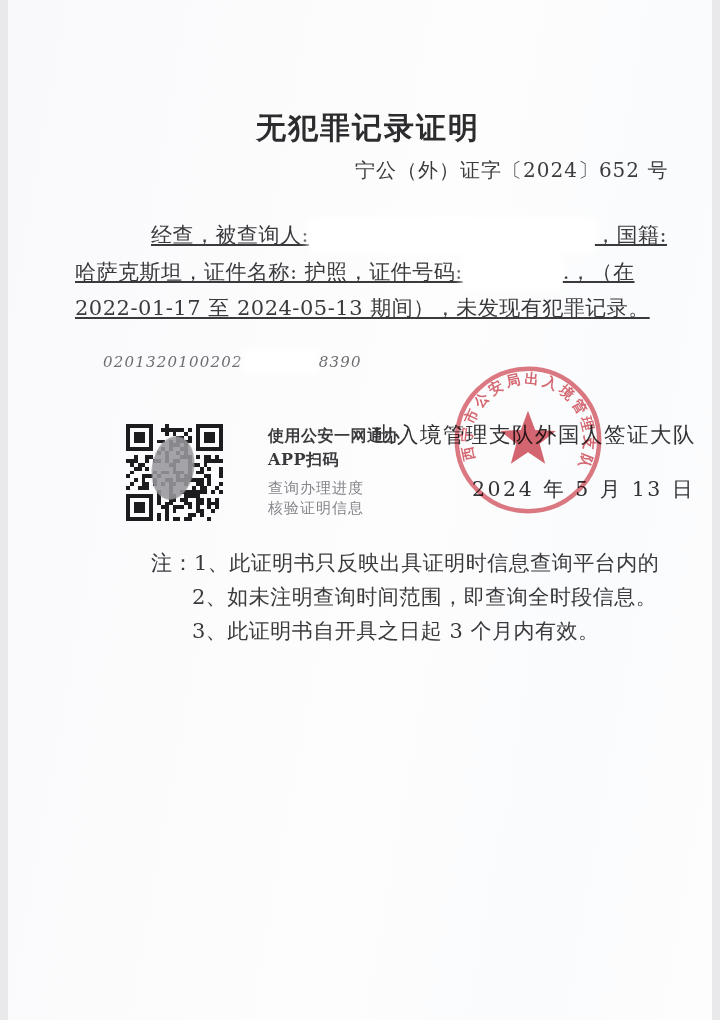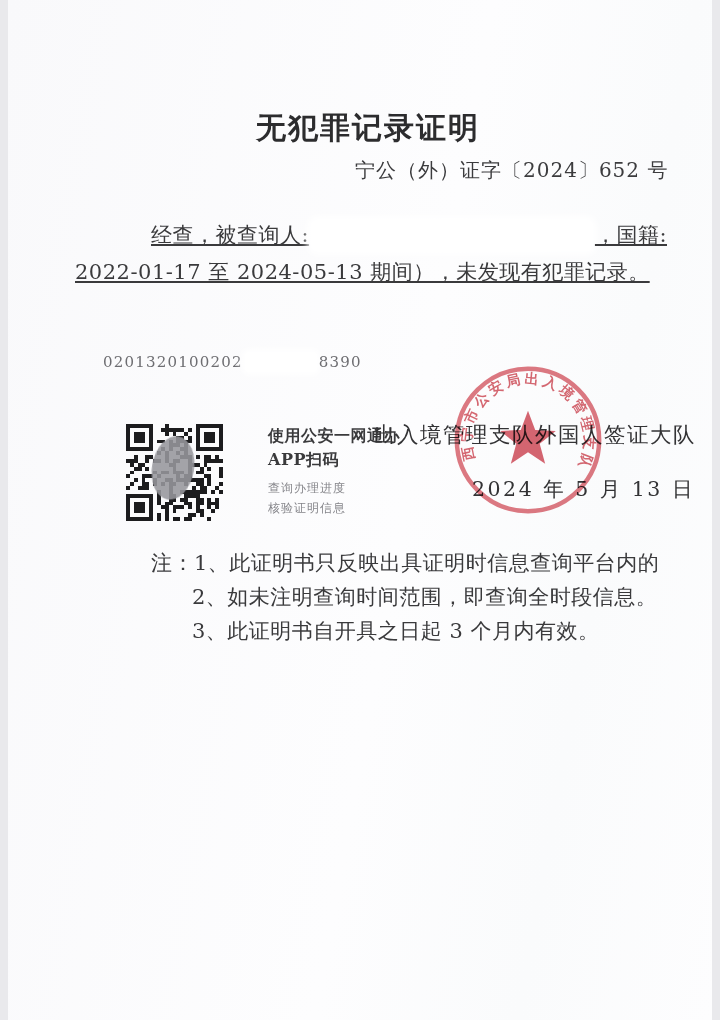--- a/index.html
+++ b/index.html
@@ -29,41 +29,41 @@
   .bline.l1{padding-left:76px;}
   .redact{
     flex:1 1 auto;align-self:stretch;margin:3px 2px;
     background:#ffffff;border-radius:6px;
     box-shadow:0 0 7px 4px rgba(255,255,255,0.95);
   }
   .redact.narrow{flex:0 0 96px;}
   .serial{
     position:absolute;top:352px;left:95px;
     display:flex;align-items:center;
-    font-size:15px;letter-spacing:1.2px;color:#6d6d71;
+    font-size:15px;letter-spacing:1.2px;color:#6d6d71;font-style:italic;
   }
   .serial-gap{
     width:72px;height:20px;margin:0 2px;
     background:#ffffff;border-radius:4px;
     box-shadow:0 0 6px 3px rgba(255,255,255,0.95);
   }
   .qr-wrap{position:absolute;top:424px;left:118px;width:97px;height:97px;}
   .qr-wrap svg{display:block;width:97px;height:97px;}
   .qr-blob{
     position:absolute;top:12px;left:26px;width:42px;height:64px;
     background:#97979d;border-radius:50%;
     transform:rotate(10deg);filter:blur(0.6px);opacity:0.88;
   }
   .qr-captions{position:absolute;top:424px;left:245px;width:180px;margin-left:15px;}
   .qr-bold{
     font-size:16px;font-weight:bold;line-height:24px;color:#3a3a3c;
     letter-spacing:0.5px;
   }
   .qr-sub{
-    font-size:12px;line-height:20px;color:#85858a;letter-spacing:1px;
+    font-size:15px;line-height:20px;color:#85858a;letter-spacing:1px;
   }
   .qr-sub.first{margin-top:6px;}
   .issuer-unit{
     position:absolute;top:420px;left:346px;
     font-size:21.5px;letter-spacing:1.5px;color:#333335;white-space:nowrap;margin-left:20px;
   }
   .issuer-date{
     position:absolute;top:454px;left:464px;
     font-size:20.5px;letter-spacing:2.5px;color:#333335;white-space:nowrap;margin-top:21px;
   }
@@ -86,20 +86,25 @@
 
   <h1 class="title">无犯罪记录证明</h1>
 
   <div class="doc-number">宁公（外）证字〔2024〕652 号</div>
 
   <div class="body-text">
     <div class="bline l1">
       <span>经查，被查询人:</span>
       <span class="redact"></span>
       <span>，国籍:</span>
+    </div>
+    <div class="bline">
+      <span>哈萨克斯坦，证件名称: 护照，证件号码:</span>
+      <span class="redact narrow"></span>
+      <span>.，（在</span>
     </div>
     <div class="bline">
       <span>2022-01-17 至 2024-05-13 期间），未发现有犯罪记录。</span>
     </div>
   </div>
 
   <div class="serial">
     <span>0201320100202</span>
     <span class="serial-gap"></span>
     <span>8390</span>

